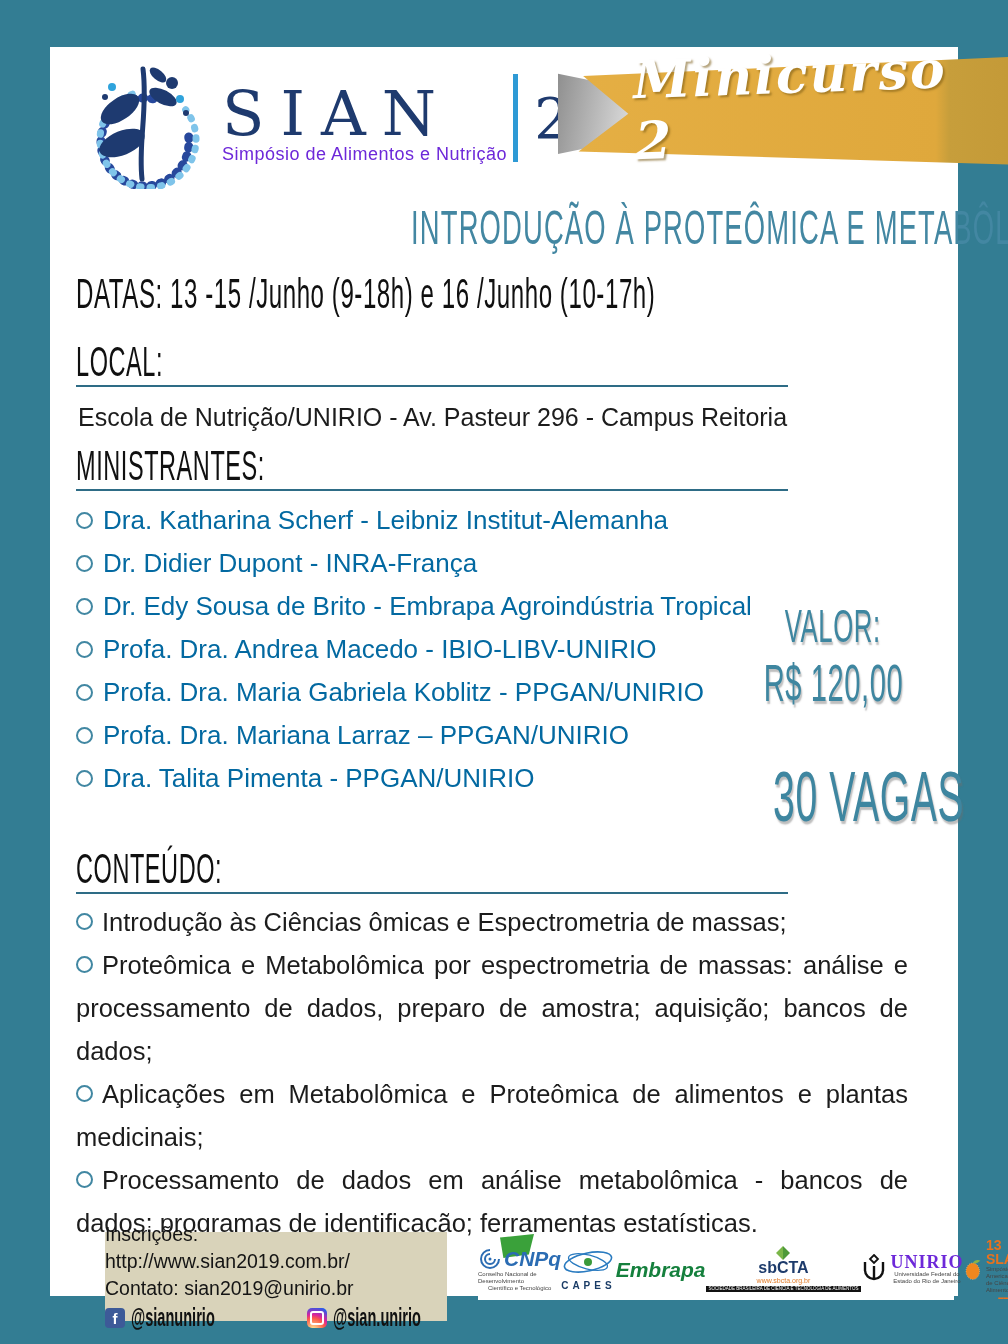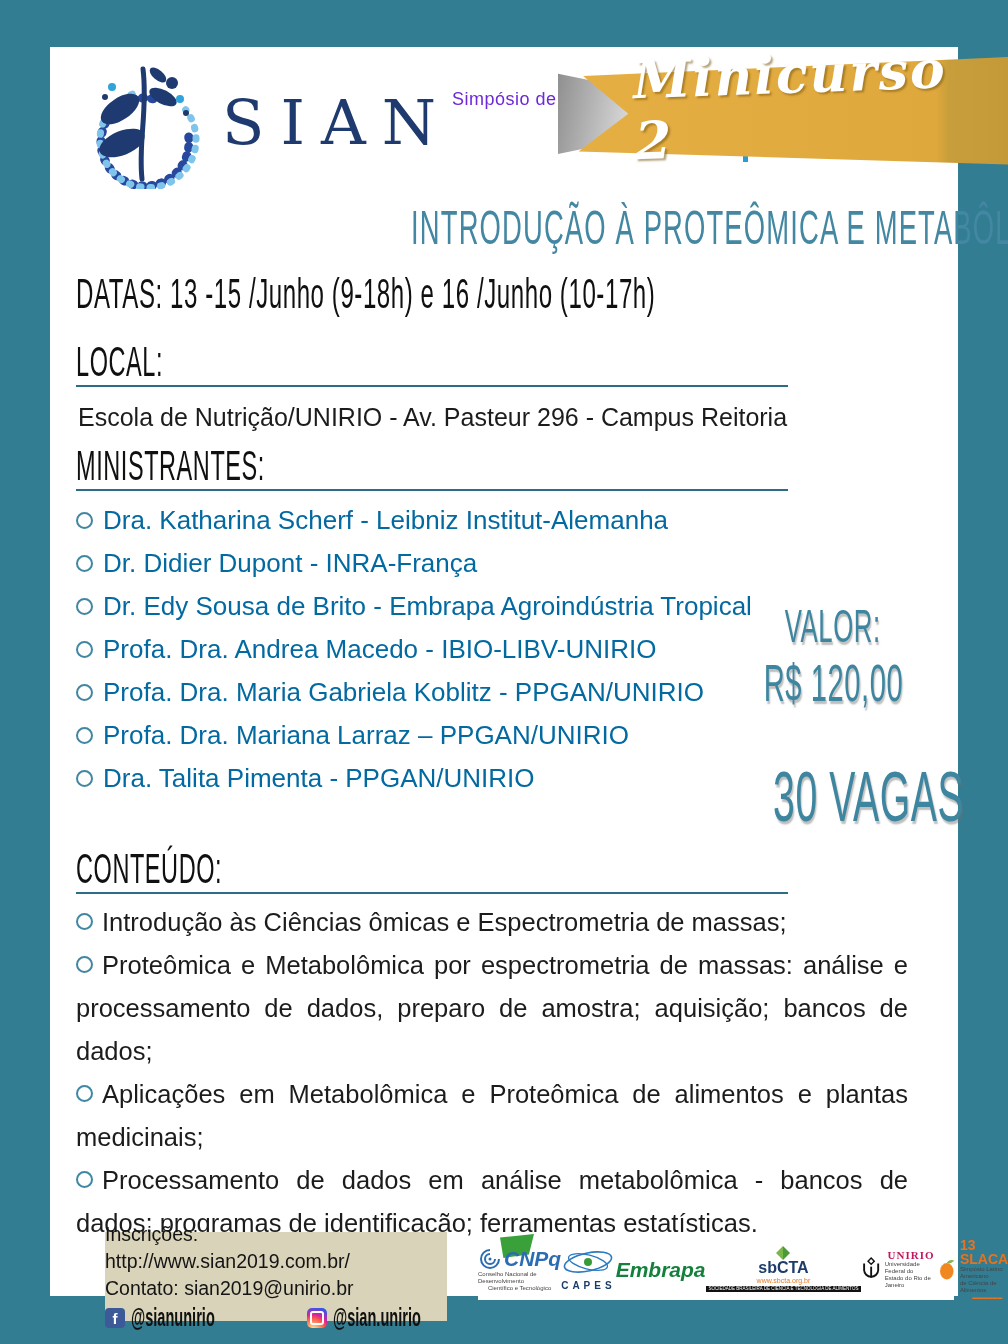--- a/index.html
+++ b/index.html
@@ -7,21 +7,21 @@
         font-family:"Liberation Sans",sans-serif;color:#1c1c1c;}
   .sheet{position:absolute;left:50px;top:47px;width:908px;height:1249px;background:#ffffff;}
 
   
   .cond{display:inline-block;transform:scaleX(0.56);transform-origin:0 50%;white-space:nowrap;
         font-family:"Liberation Sans",sans-serif;font-weight:400;letter-spacing:1px;color:#111;}
   .cond.center{transform-origin:50% 50%;}
 
   
   .logoblk{position:absolute;left:18px;top:10px;display:flex;align-items:center;}
-  .sian-text{display:flex;flex-direction:row;margin-left:6px;}
+  .sian-text{display:flex;flex-direction:column;margin-left:6px;}
   .sian-word{font-family:"DejaVu Serif",serif;font-size:62px;line-height:64px;letter-spacing:16px;
              color:#1e3a6e;font-weight:500;}
   .sian-sub{font-size:18px;color:#6d28d9;margin-top:-2px;letter-spacing:.5px;}
   .divbar{width:5px;height:88px;background:#2e9ad5;margin:0 16px 10px 6px;}
   .year{font-family:"DejaVu Serif",serif;font-size:56px;color:#1e3a6e;margin-bottom:10px;}
 
   
   .ribbon{position:absolute;left:556px;top:50px;width:452px;height:118px;z-index:5;}
   .ribbon-gray{position:absolute;left:2px;top:22px;width:112px;height:82px;
         background:linear-gradient(100deg,#8f8f8f,#ededed 80%);
@@ -80,21 +80,21 @@
   .cnpq-name{font-size:21px;font-weight:700;font-style:italic;color:#2b6cb3;}
   .tiny{font-size:6px;color:#444;text-align:left;line-height:7px;}
   .capes-word{font-size:10px;letter-spacing:4px;color:#1a3c66;font-weight:700;margin-top:4px;}
   .embrapa{position:relative;font-style:italic;font-weight:700;font-size:21px;color:#15803d;}
   .em-flag{position:absolute;left:22px;top:-4px;width:34px;height:24px;background:#3aa13a;
         clip-path:polygon(0 15%,100% 0,85% 85%,10% 100%);z-index:-1;}
   .sbcta-name{font-size:16px;color:#1d3b6b;font-weight:700;}
   .sbcta-url{font-size:7px;color:#e07b28;margin-top:1px;}
   .sbcta-bar{margin-top:2px;background:#111;color:#fff;font-size:4.5px;padding:1px 3px;white-space:nowrap;}
   .unirio-row{display:flex;align-items:center;gap:3px;}
-  .unirio-name{font-family:"Liberation Serif",serif;font-size:11px;letter-spacing:1px;color:#be185d;font-weight:600;}
+  .unirio-name{font-family:"Liberation Serif",serif;font-size:18px;letter-spacing:1px;color:#6d28d9;font-weight:600;}
   .slaca-row{display:flex;align-items:center;gap:3px;}
   .slaca-name{font-size:14px;font-weight:700;color:#e8721e;}
   .tiny-or{font-size:5px;color:#e8721e;margin-top:1px;}
   svg{display:block;}
 </style>
 </head>
 <body>
 
 <div class="page">
   <div class="sheet">

